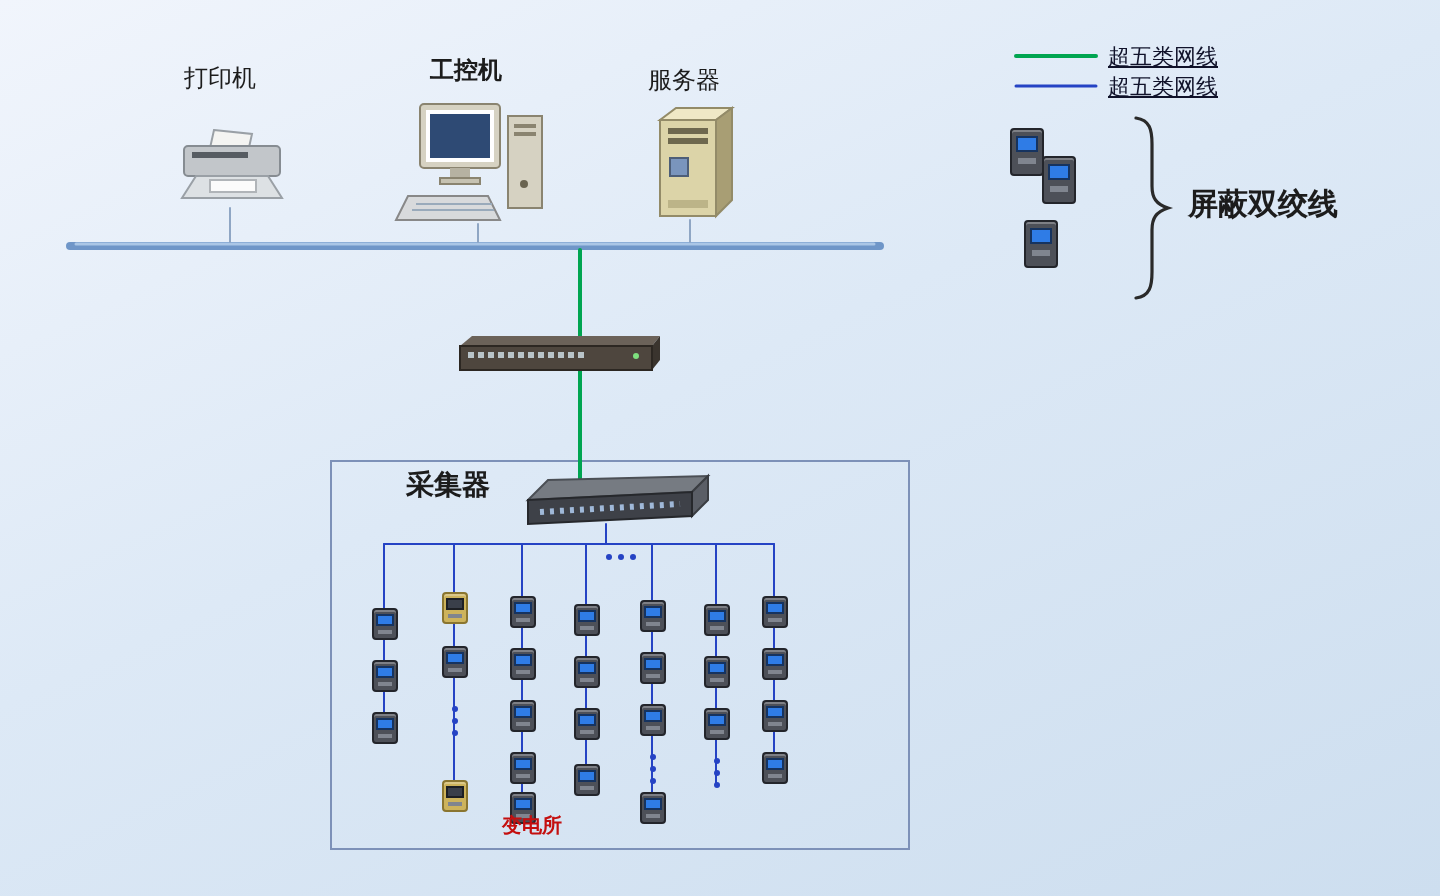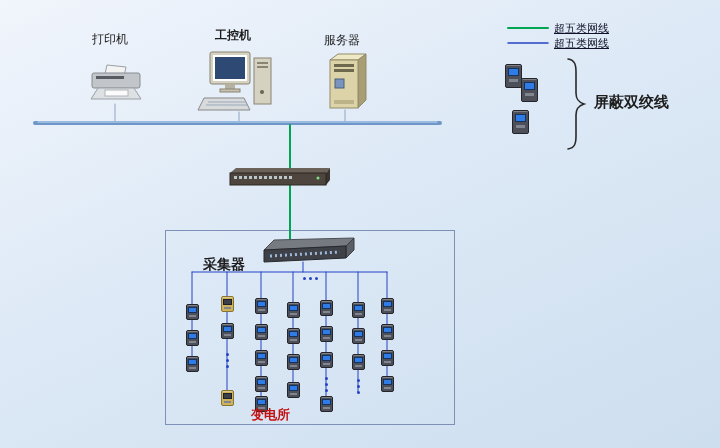--- a/index.html
+++ b/index.html
@@ -19,21 +19,21 @@
   .meter.yellow{background:#cdb35c;border-color:#8a7530;}
   .meter.yellow .screen{background:#3a3f4a;border-color:#1d1f24;}
   .meter.lg{width:17px;height:24px;}
   .meter.lg .screen{width:11px;height:8px;margin-top:3px;}
   .meter.lg::after{width:9px;margin-top:3px;height:3px;}
   .dot{position:absolute;width:3px;height:3px;border-radius:50%;background:#2543c4;}
   .label{position:absolute;z-index:4;font-size:12px;color:#1c1c1c;white-space:nowrap;}
   .label.legend{font-size:11px;color:#10122a;text-decoration:underline;}
   .label.big{font-size:15px;font-weight:bold;}
   .label.collector{font-size:14px;font-weight:bold;}
-  .label.substation{font-size:13px;font-weight:bold;color:#c40f0f;}
+  .label.substation{font-size:10px;font-weight:bold;color:#c40f0f;}
 </style>
 </head>
 <body>
 
 <div class="canvas">
 
   <svg class="wires" width="720" height="448">
       <line x1="35" y1="123" x2="440" y2="123" stroke="#6f96c8" stroke-width="4" stroke-linecap="round"></line>
       <line x1="38" y1="122" x2="437" y2="122" stroke="#aac6e6" stroke-width="1.5" stroke-linecap="round"></line>
       <line x1="115" y1="104" x2="115" y2="121" stroke="#8fa6c4" stroke-width="1" stroke-linecap="round"></line>
@@ -233,16 +233,16 @@
       <div class="dot" style="left: 356.5px; top: 384.5px;"></div>
       <div class="dot" style="left: 356.5px; top: 390.5px;"></div>
     </div>
 
   <div class="label" style="left:92px;top:31px;">打印机</div>
   <div class="label" style="left:215px;top:27px;font-weight:bold;">工控机</div>
   <div class="label" style="left:324px;top:32px;font-family:Liberation Serif, serif;">服务器</div>
   <div class="label legend" style="left:554px;top:21px;">超五类网线</div>
   <div class="label legend" style="left:554px;top:36px;">超五类网线</div>
   <div class="label big" style="left:594px;top:93px;">屏蔽双绞线</div>
-  <div class="label collector" style="left:203px;top:256px;text-align:center;">采集器</div>
+  <div class="label collector" style="left:203px;top:234px;text-align:center;">采集器</div>
   <div class="label substation" style="left:251px;top:406px;">变电所</div>
 
 </div>
 
 </body></html>

